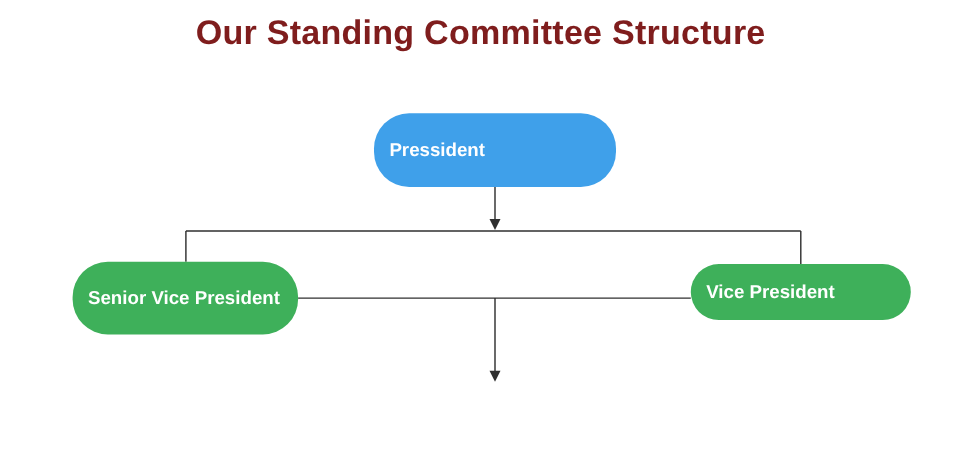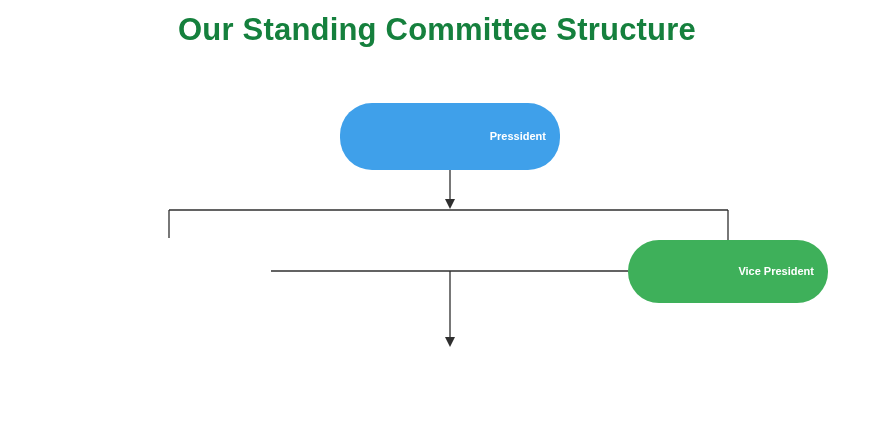--- a/index.html
+++ b/index.html
@@ -16,39 +16,39 @@
     overflow: hidden;
   }
   .chart-title {
     position: absolute;
     top: 12px;
     left: 0;
     width: 100%;
     text-align: center;
     font-size: 31px;
     font-weight: 800;
-    color: #15803d;
+    color: #7f1d1d;
     letter-spacing: 0.2px;
     margin: 0;
   }
   .connectors {
     position: absolute;
     top: 0;
     left: 0;
     pointer-events: none;
   }
   .node {
     position: absolute;
     display: flex;
     align-items: center;
-    justify-content: flex-end;
+    justify-content: flex-start;
     text-align: center;
     color: #ffffff;
     font-weight: 700;
-    font-size: 11px;
+    font-size: 17px;
     line-height: 1.25;
     border-radius: 32px;
     box-sizing: border-box;
     padding: 4px 14px;
   }
   .node-president {
     left: 340px;
     top: 103px;
     width: 220px;
     height: 67px;
@@ -56,21 +56,21 @@
   .node-senior-vp {
     left: 66px;
     top: 238px;
     width: 205px;
     height: 66px;
   }
   .node-vp {
     left: 628px;
     top: 240px;
     width: 200px;
-    height: 63px;
+    height: 51px;
     border-radius: 31px;
   }
   .node-director {
     left: 345px;
     top: 348px;
     width: 208px;
     height: 62px;
     border-radius: 30px;
   }
 </style>
@@ -97,19 +97,22 @@
 
     <path d="M450 271 L450 338" stroke="#2F2F2F" stroke-width="1.3" fill="none"></path>
 
     <polygon points="445,337 455,337 450,347" fill="#2F2F2F"></polygon>
   </svg>
 
   <div class="node node-president" style="background: rgb(63, 160, 234);">
     <span>Pressident</span>
   </div>
 
+  <div class="node node-senior-vp" style="background: rgb(62, 176, 90);">
+    <span>Senior Vice President</span>
+  </div>
 
   <div class="node node-vp" style="background: rgb(62, 176, 90);">
     <span>Vice President</span>
   </div>
 
 
 </div>
 
 </body></html>

